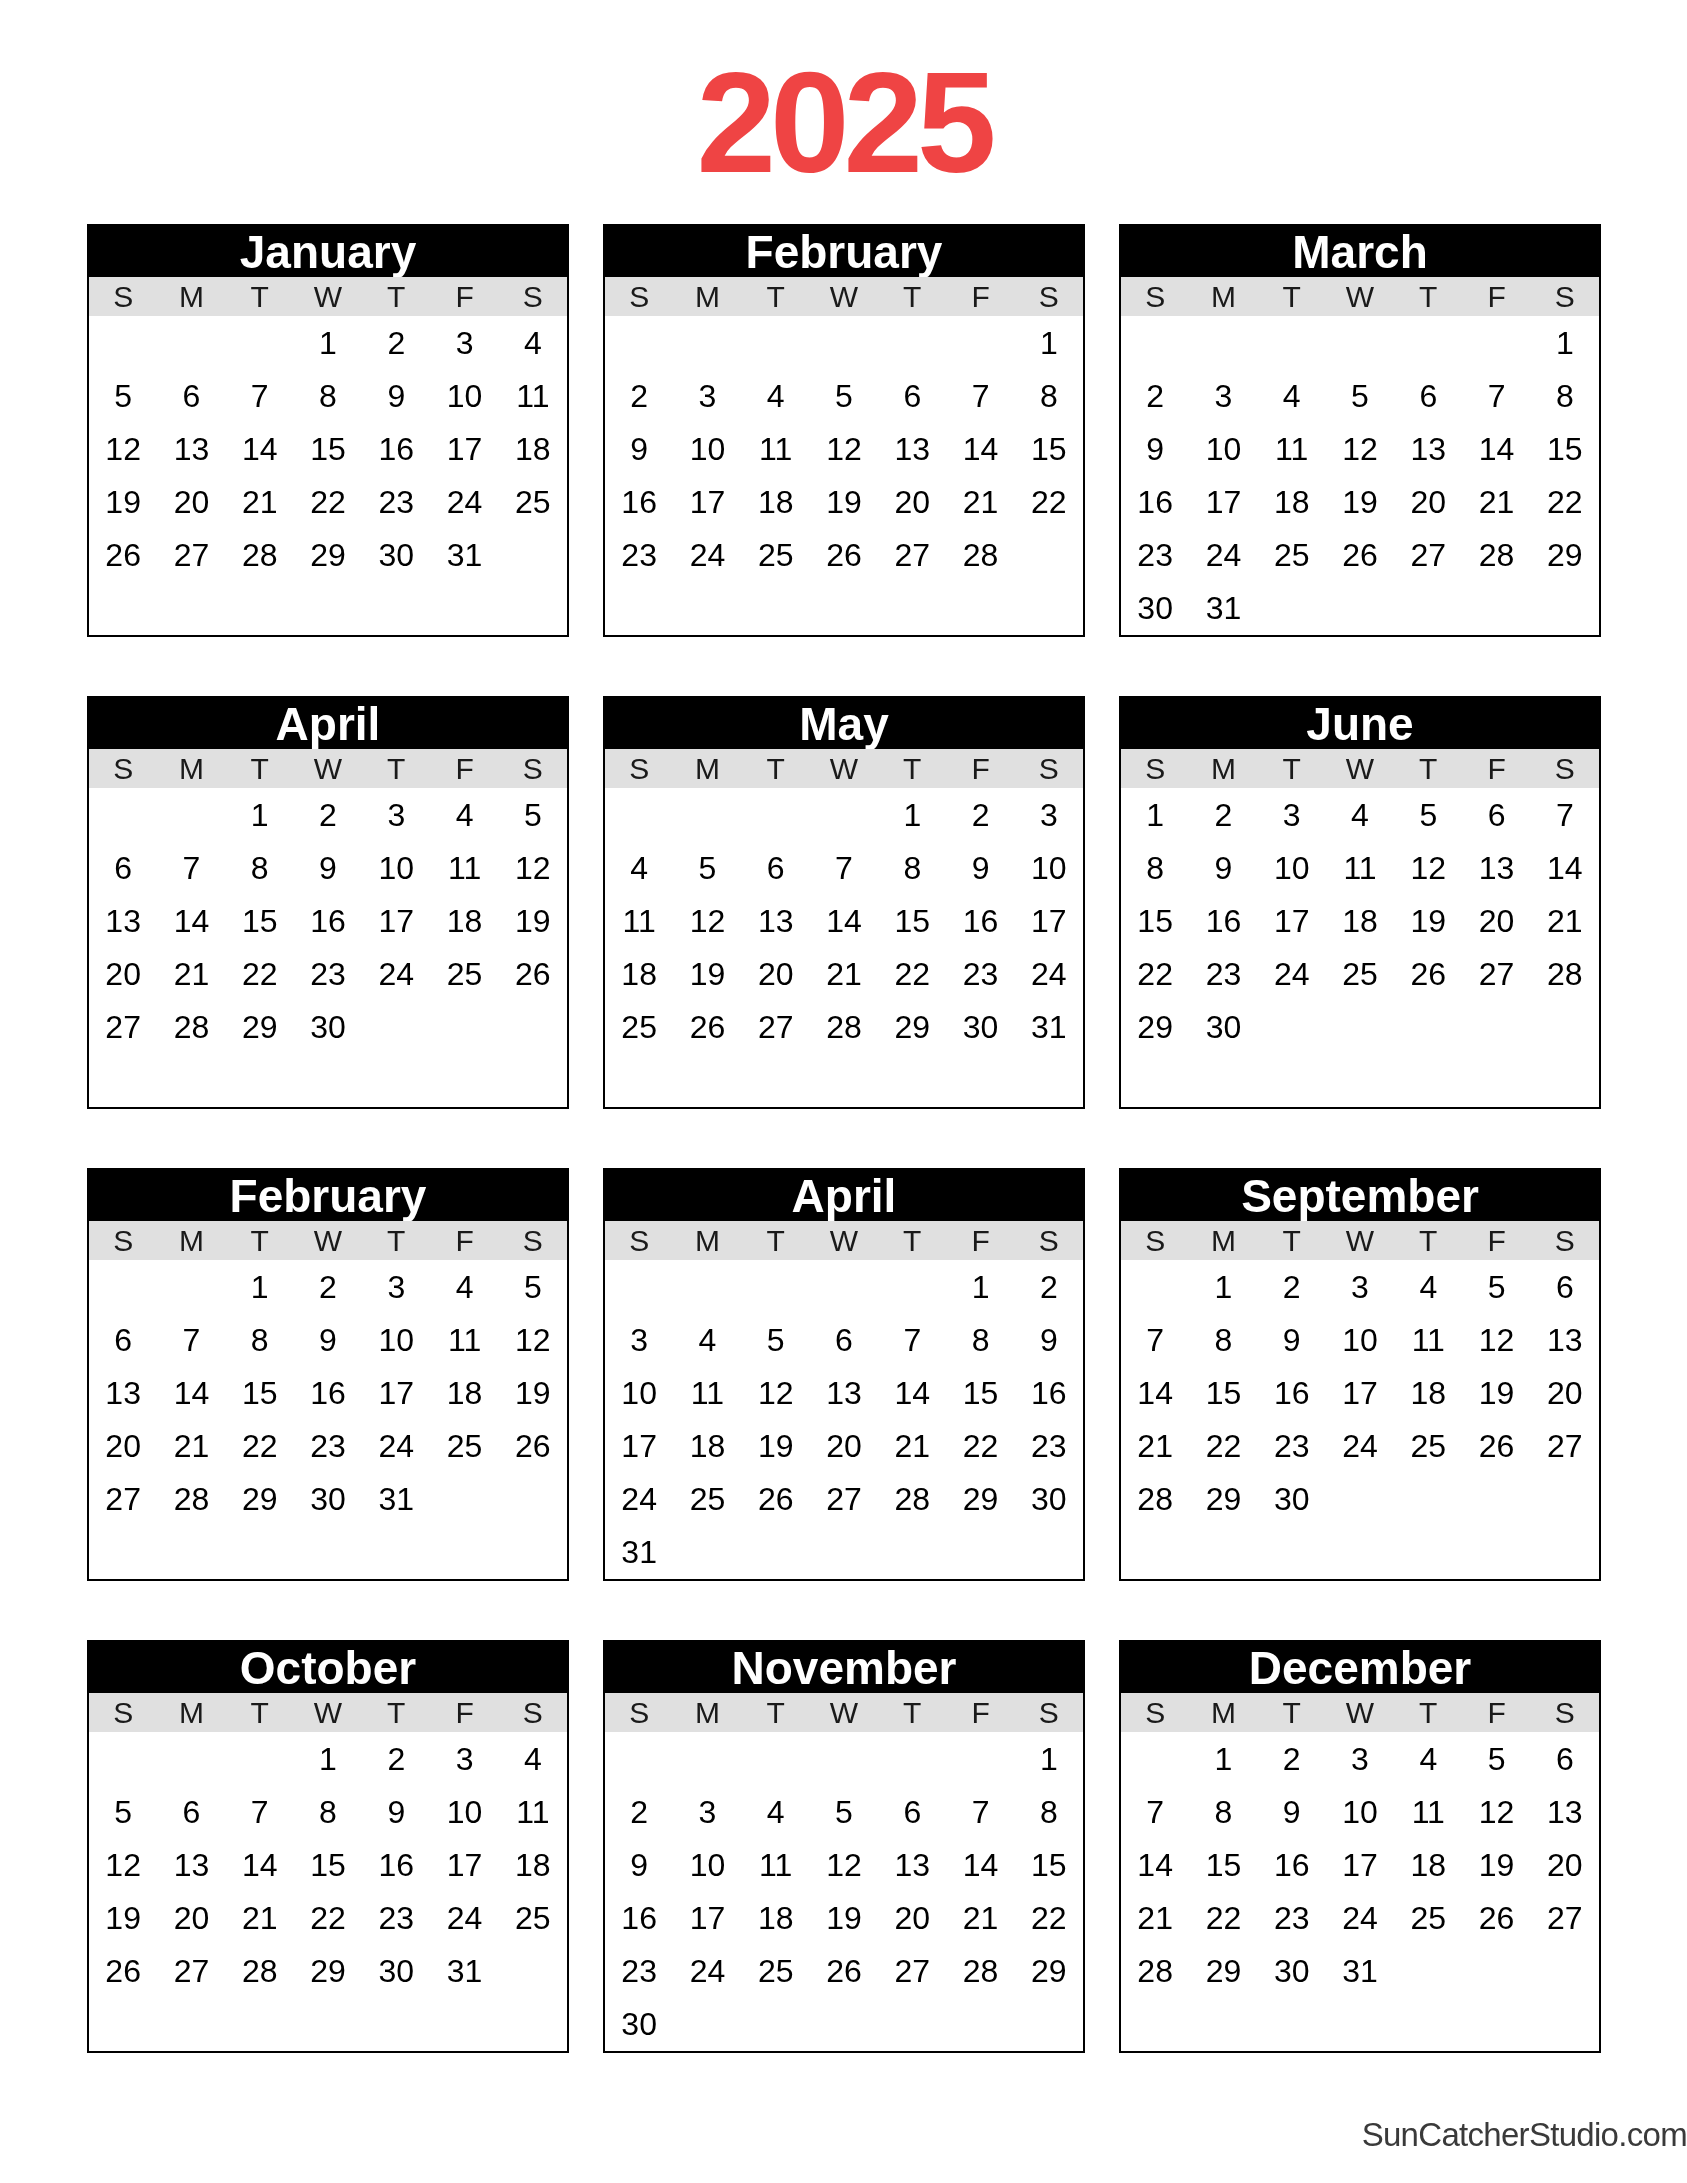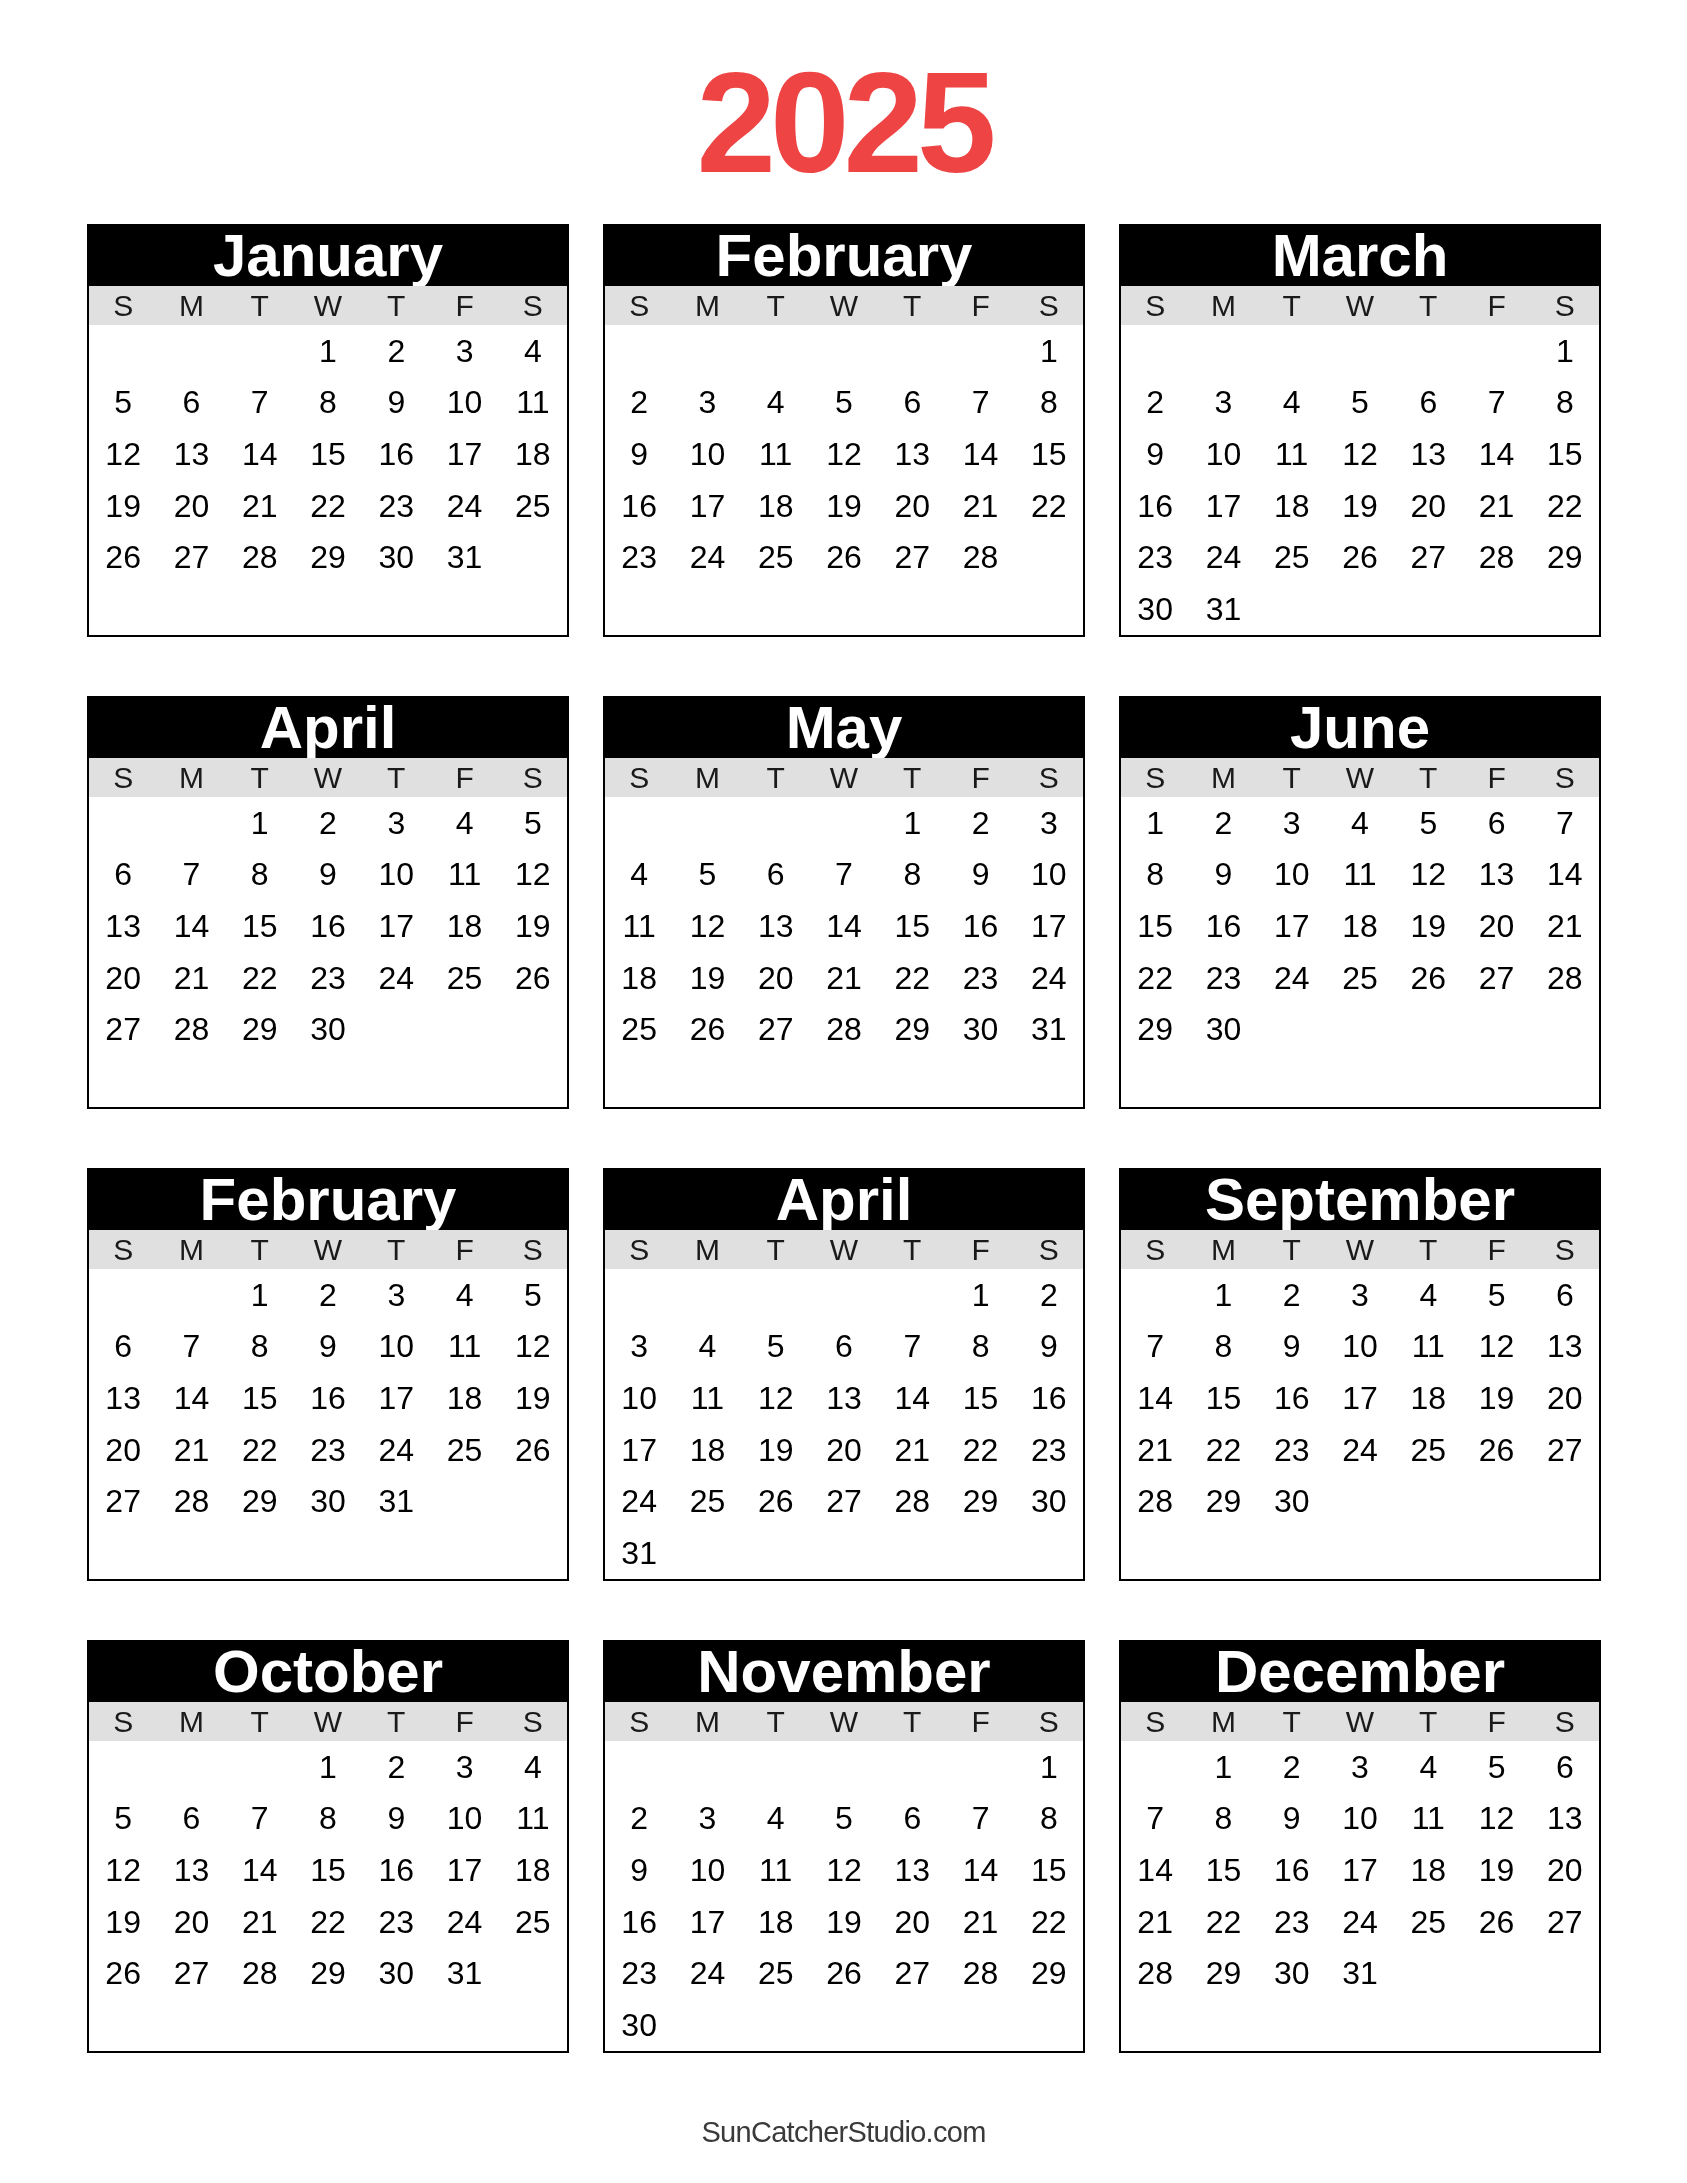--- a/index.html
+++ b/index.html
@@ -49,21 +49,21 @@
     display: flex;
     flex-direction: column;
   }
   .month-header {
     flex: 0 0 51px;
     background: #000000;
     color: #ffffff;
     display: flex;
     align-items: center;
     justify-content: center;
-    font-size: 60px;
+    font-size: 46px;
     font-weight: bold;
     line-height: 1;
   }
   .dow-row {
     flex: 0 0 39px;
     background: #e0e0e0;
     display: grid;
     grid-template-columns: repeat(7, 1fr);
     align-items: center;
     justify-items: center;
@@ -83,22 +83,22 @@
     line-height: 1;
   }
   .day {
     display: block;
   }
   .footer {
     position: absolute;
     top: 2116px;
     left: 0;
     width: 100%;
-    text-align: center;
-    font-size: 29px;
+    text-align: right;
+    font-size: 33px;
     letter-spacing: -0.7px;
     color: #3a3a3a;
   }
 </style>
 </head>
 <body>
 
 <div class="page">
   <h1 class="year-title">2025</h1>
   <div class="months-grid" id="months-grid">

